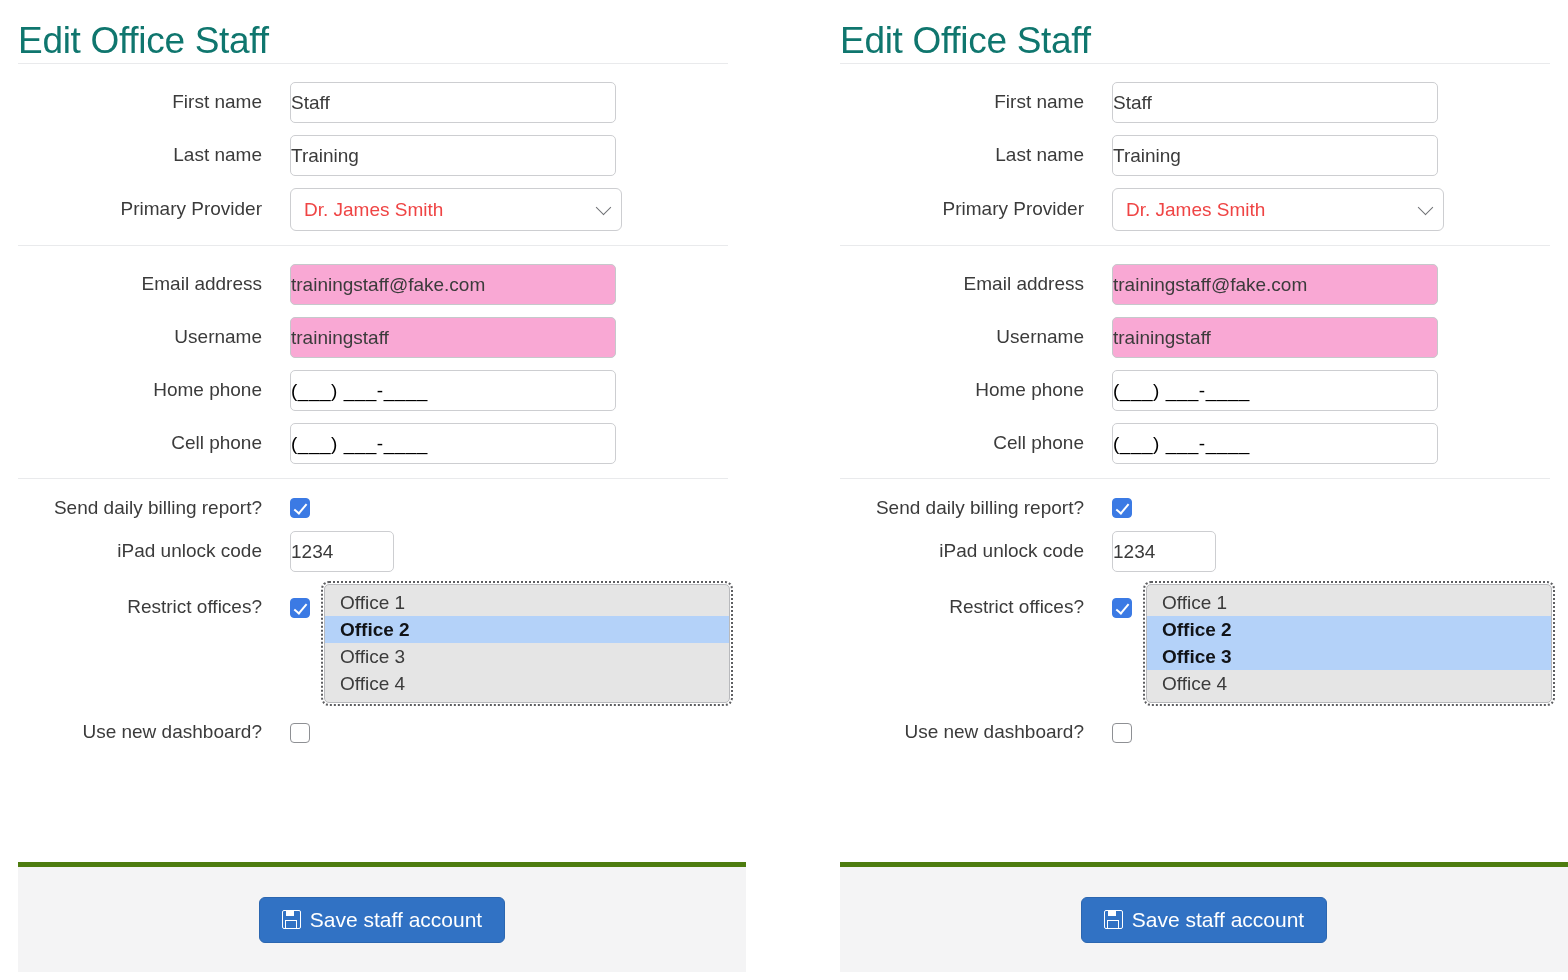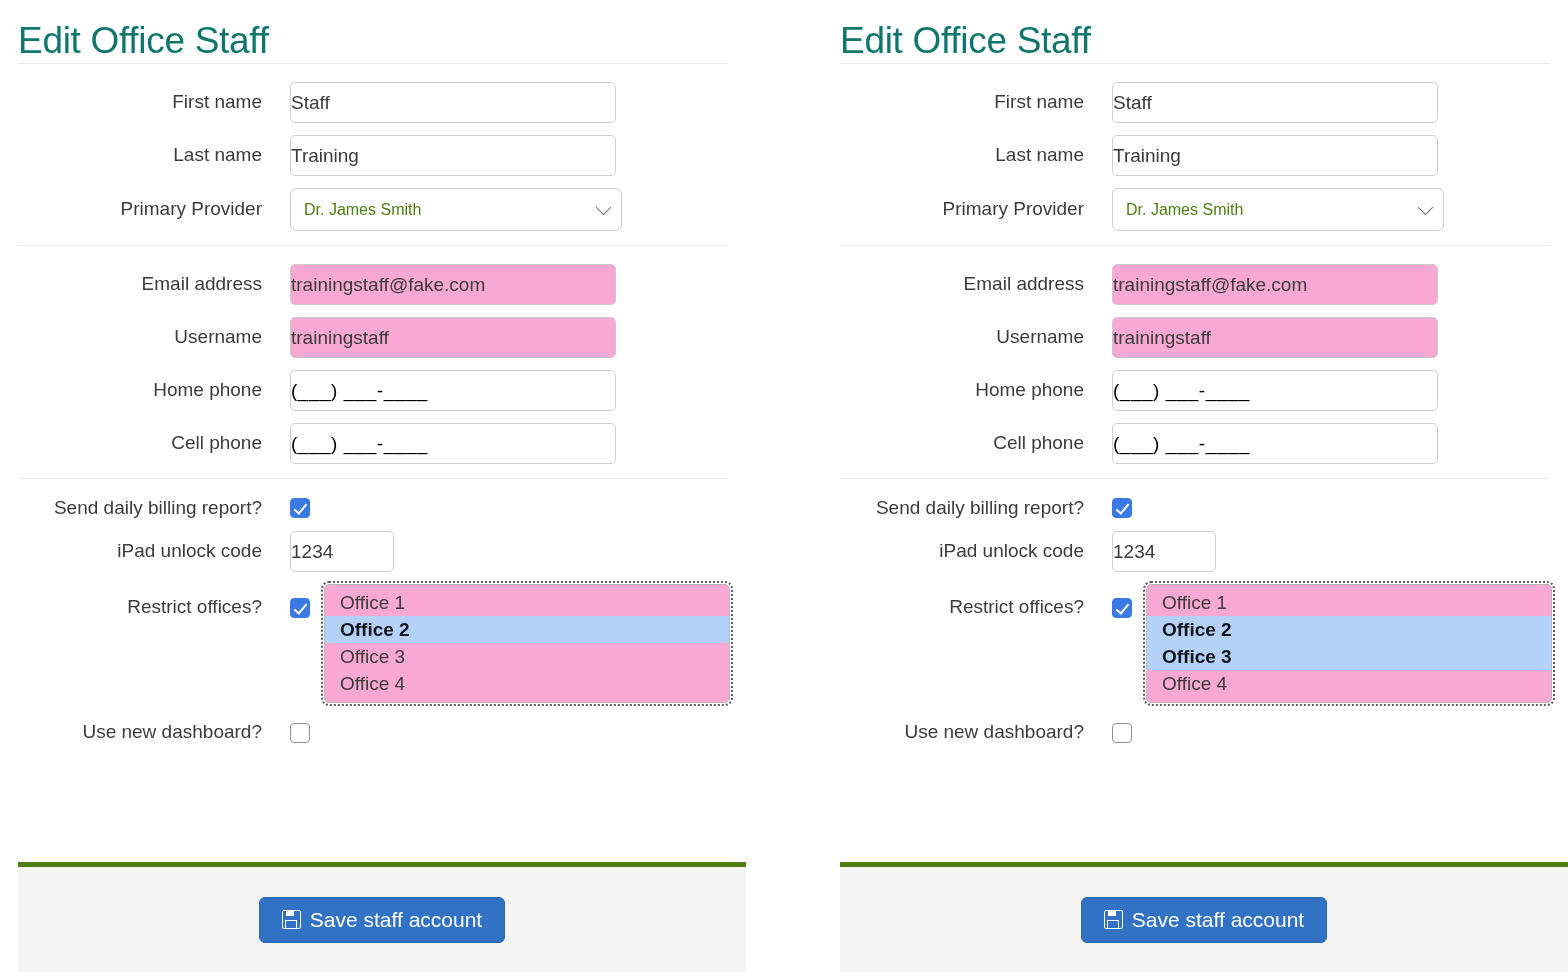--- a/index.html
+++ b/index.html
@@ -89,22 +89,22 @@
   }
   .field.placeholder { color: #000000; letter-spacing: 0.5px; }
   .field.small { width: 104px; }
 
   .select {
     position: relative;
     width: 332px;
     height: 43px;
     line-height: 41px;
     padding: 0 20px 0 13px;
-    font-size: 16px;
-    color: #4d7c0f;
+    font-size: 19px;
+    color: #ef4444;
     background: #ffffff;
     border: 1px solid #cdced1;
     border-radius: 6px;
     white-space: nowrap;
     overflow: hidden;
   }
   .chev {
     position: absolute;
     right: 12px; top: 50%;
     width: 11px; height: 11px;
@@ -142,21 +142,21 @@
   .listbox-row { align-items: flex-start; }
   .listbox-row .lbl { padding-top: 12px; }
   .listbox-wrap {
     display: flex;
     align-items: flex-start;
     gap: 14px;
   }
   .listbox-wrap .cbx { margin-top: 14px; }
   .listbox {
     width: 406px;
-    background: #f9a8d4;
+    background: #e5e5e5;
     border: 1px solid #b8b9bc;
     border-radius: 5px;
     outline: 2px dotted #5d5e61;
     outline-offset: 1px;
     padding: 4px 0 5px 0;
   }
   .opt {
     font-size: 19px;
     color: #3b3b3b;
     line-height: 27px;

